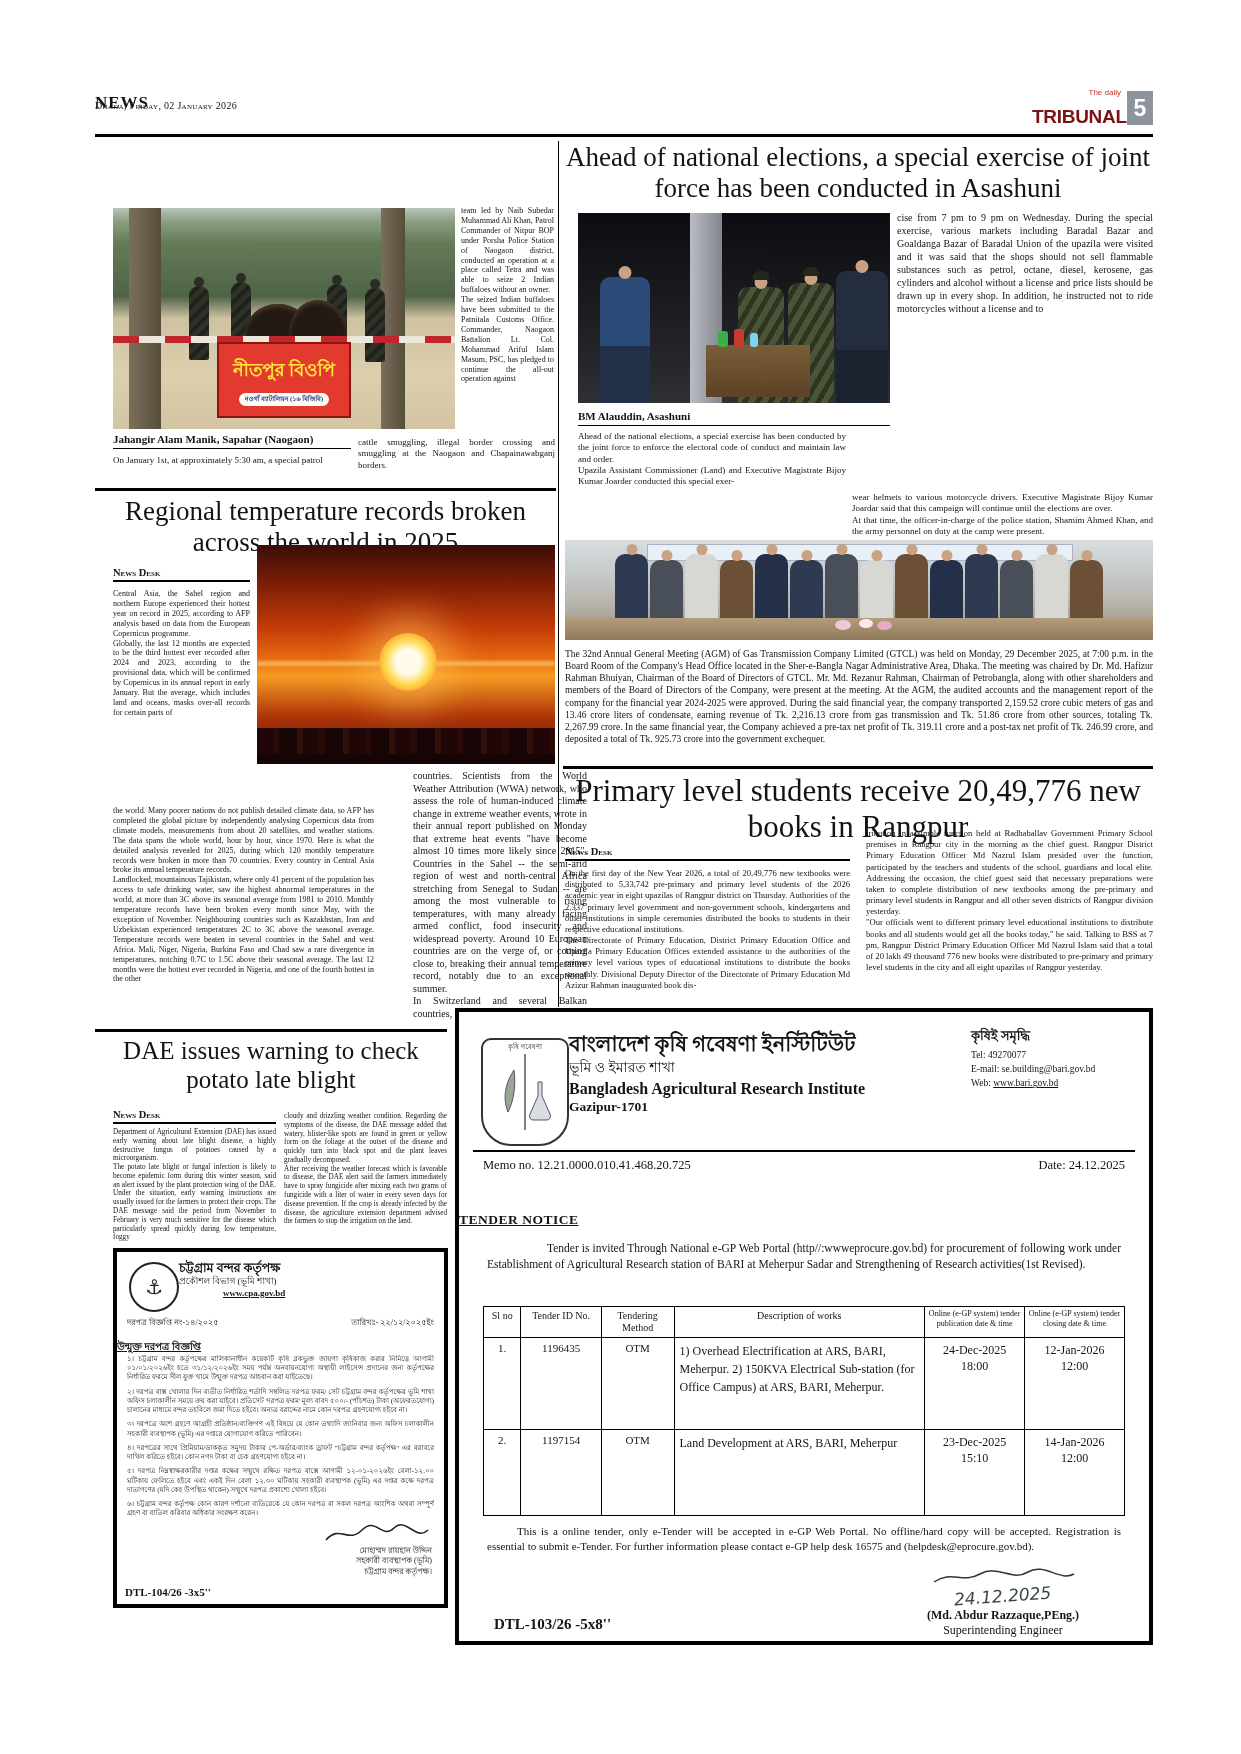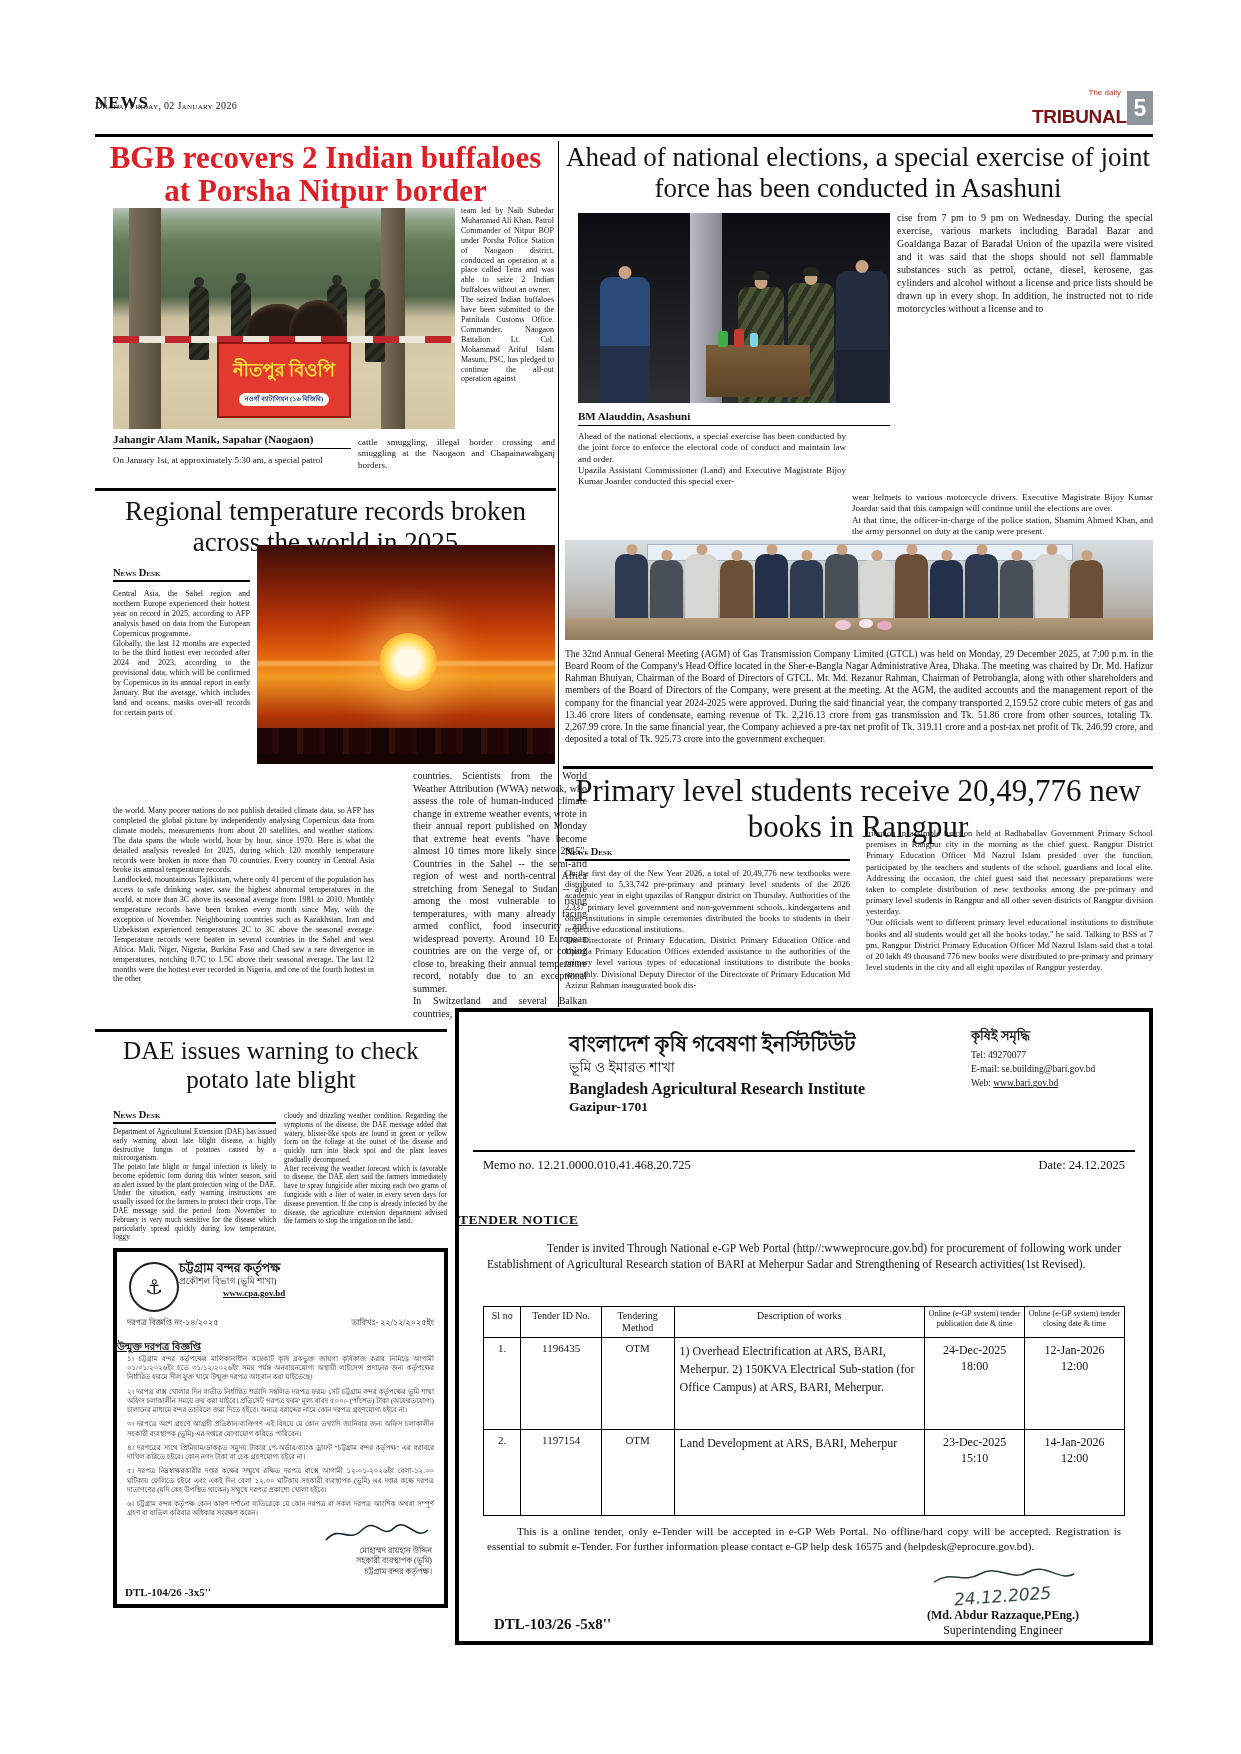--- a/index.html
+++ b/index.html
@@ -126,21 +126,20 @@
   <div class="ab dateline" style="left:95px;top:100px;">Dhaka, Friday, 02 January 2026</div>
   <div class="ab news-label center" style="left:95px;top:93px;width:1058px;">NEWS</div>
   <div class="ab" style="left:1032px;top:88px;width:121px;height:40px;">
     <span class="ab mast-tag" style="right:32px;top:0;">The daily</span>
     <span class="ab mast-title" style="left:0;bottom:0;">TRIBUNAL</span>
     <span class="ab page-box" style="right:0;top:3px;">5</span>
   </div>
   <div class="rule" style="left:95px;top:134px;width:1058px;height:3px;"></div>
   <div class="rule" style="left:558px;top:141px;width:1px;height:866px;"></div>
 
-  <div class="ab hl-red" style="left:95px;top:141px;width:461px;">BGB recovers 2 Indian buffaloes at Porsha Nitpur border</div>
 
   <div class="photo" id="bgb-photo" style="left:113px;top:208px;width:342px;height:221px;">
     <div class="trunk" style="left:16px;width:32px;"></div>
     <div class="trunk" style="left:268px;width:24px;"></div>
     <div class="soldier" style="left:76px;top:78px;"></div>
     <div class="soldier" style="left:118px;top:74px;"></div>
     <div class="soldier" style="left:214px;top:76px;"></div>
     <div class="soldier" style="left:252px;top:80px;"></div>
     <div class="buffalo" style="left:132px;top:96px;width:66px;height:46px;"></div>
     <div class="buffalo" style="left:176px;top:92px;width:58px;height:52px;"></div>
@@ -265,20 +264,28 @@
       </svg>
       <div class="sig-line bn">মোহাম্মদ রায়হান উদ্দিন</div>
       <div class="sig-line bn">সহকারী ব্যবস্থাপক (ভূমি)</div>
       <div class="sig-line bn">চট্টগ্রাম বন্দর কর্তৃপক্ষ।</div>
     </div>
     <div class="ab" style="left:8px;bottom:6px;font-weight:bold;font-size:11px;">DTL-104/26 -3x5''</div>
   </div>
 
   <div class="ab" id="bari-box" style="left:455px;top:1008px;width:690px;height:629px;">
 
+    <div class="ab" style="left:22px;top:26px;width:84px;height:104px;border:2.5px solid #333;border-radius:10px 10px 30px 30px;text-align:center;">
+      <div class="bn" style="font-size:7px;margin-top:3px;">কৃষি গবেষণা</div>
+      <svg width="70" height="80" viewBox="0 0 70 80">
+        <line x1="35" y1="2" x2="35" y2="78" stroke="#555" stroke-width="1.5"></line>
+        <path d="M18,60 C12,45 16,30 24,18 C26,34 24,48 18,60 Z" fill="#9aa68f" stroke="#556" stroke-width="1"></path>
+        <path d="M48,30 v14 l-8,18 a4,4 0 0 0 4,6 h12 a4,4 0 0 0 4,-6 l-8,-18 v-14 Z" fill="#d8dde2" stroke="#556" stroke-width="1"></path>
+      </svg>
+    </div>
     <div class="ab center" style="left:110px;top:20px;width:440px;">
       <div class="bari-org-bn bn">বাংলাদেশ কৃষি গবেষণা ইনস্টিটিউট</div>
       <div class="bari-dept-bn bn">ভূমি ও ইমারত শাখা</div>
       <div class="bari-org-en">Bangladesh Agricultural Research Institute</div>
       <div class="bari-loc">Gazipur-1701</div>
     </div>
     <div class="ab bari-right" style="right:16px;top:16px;width:162px;">
       <div class="bari-slogan bn">কৃষিই সমৃদ্ধি</div>
       <div>Tel: 49270077</div>
       <div>E-mail: se.building@bari.gov.bd</div>

